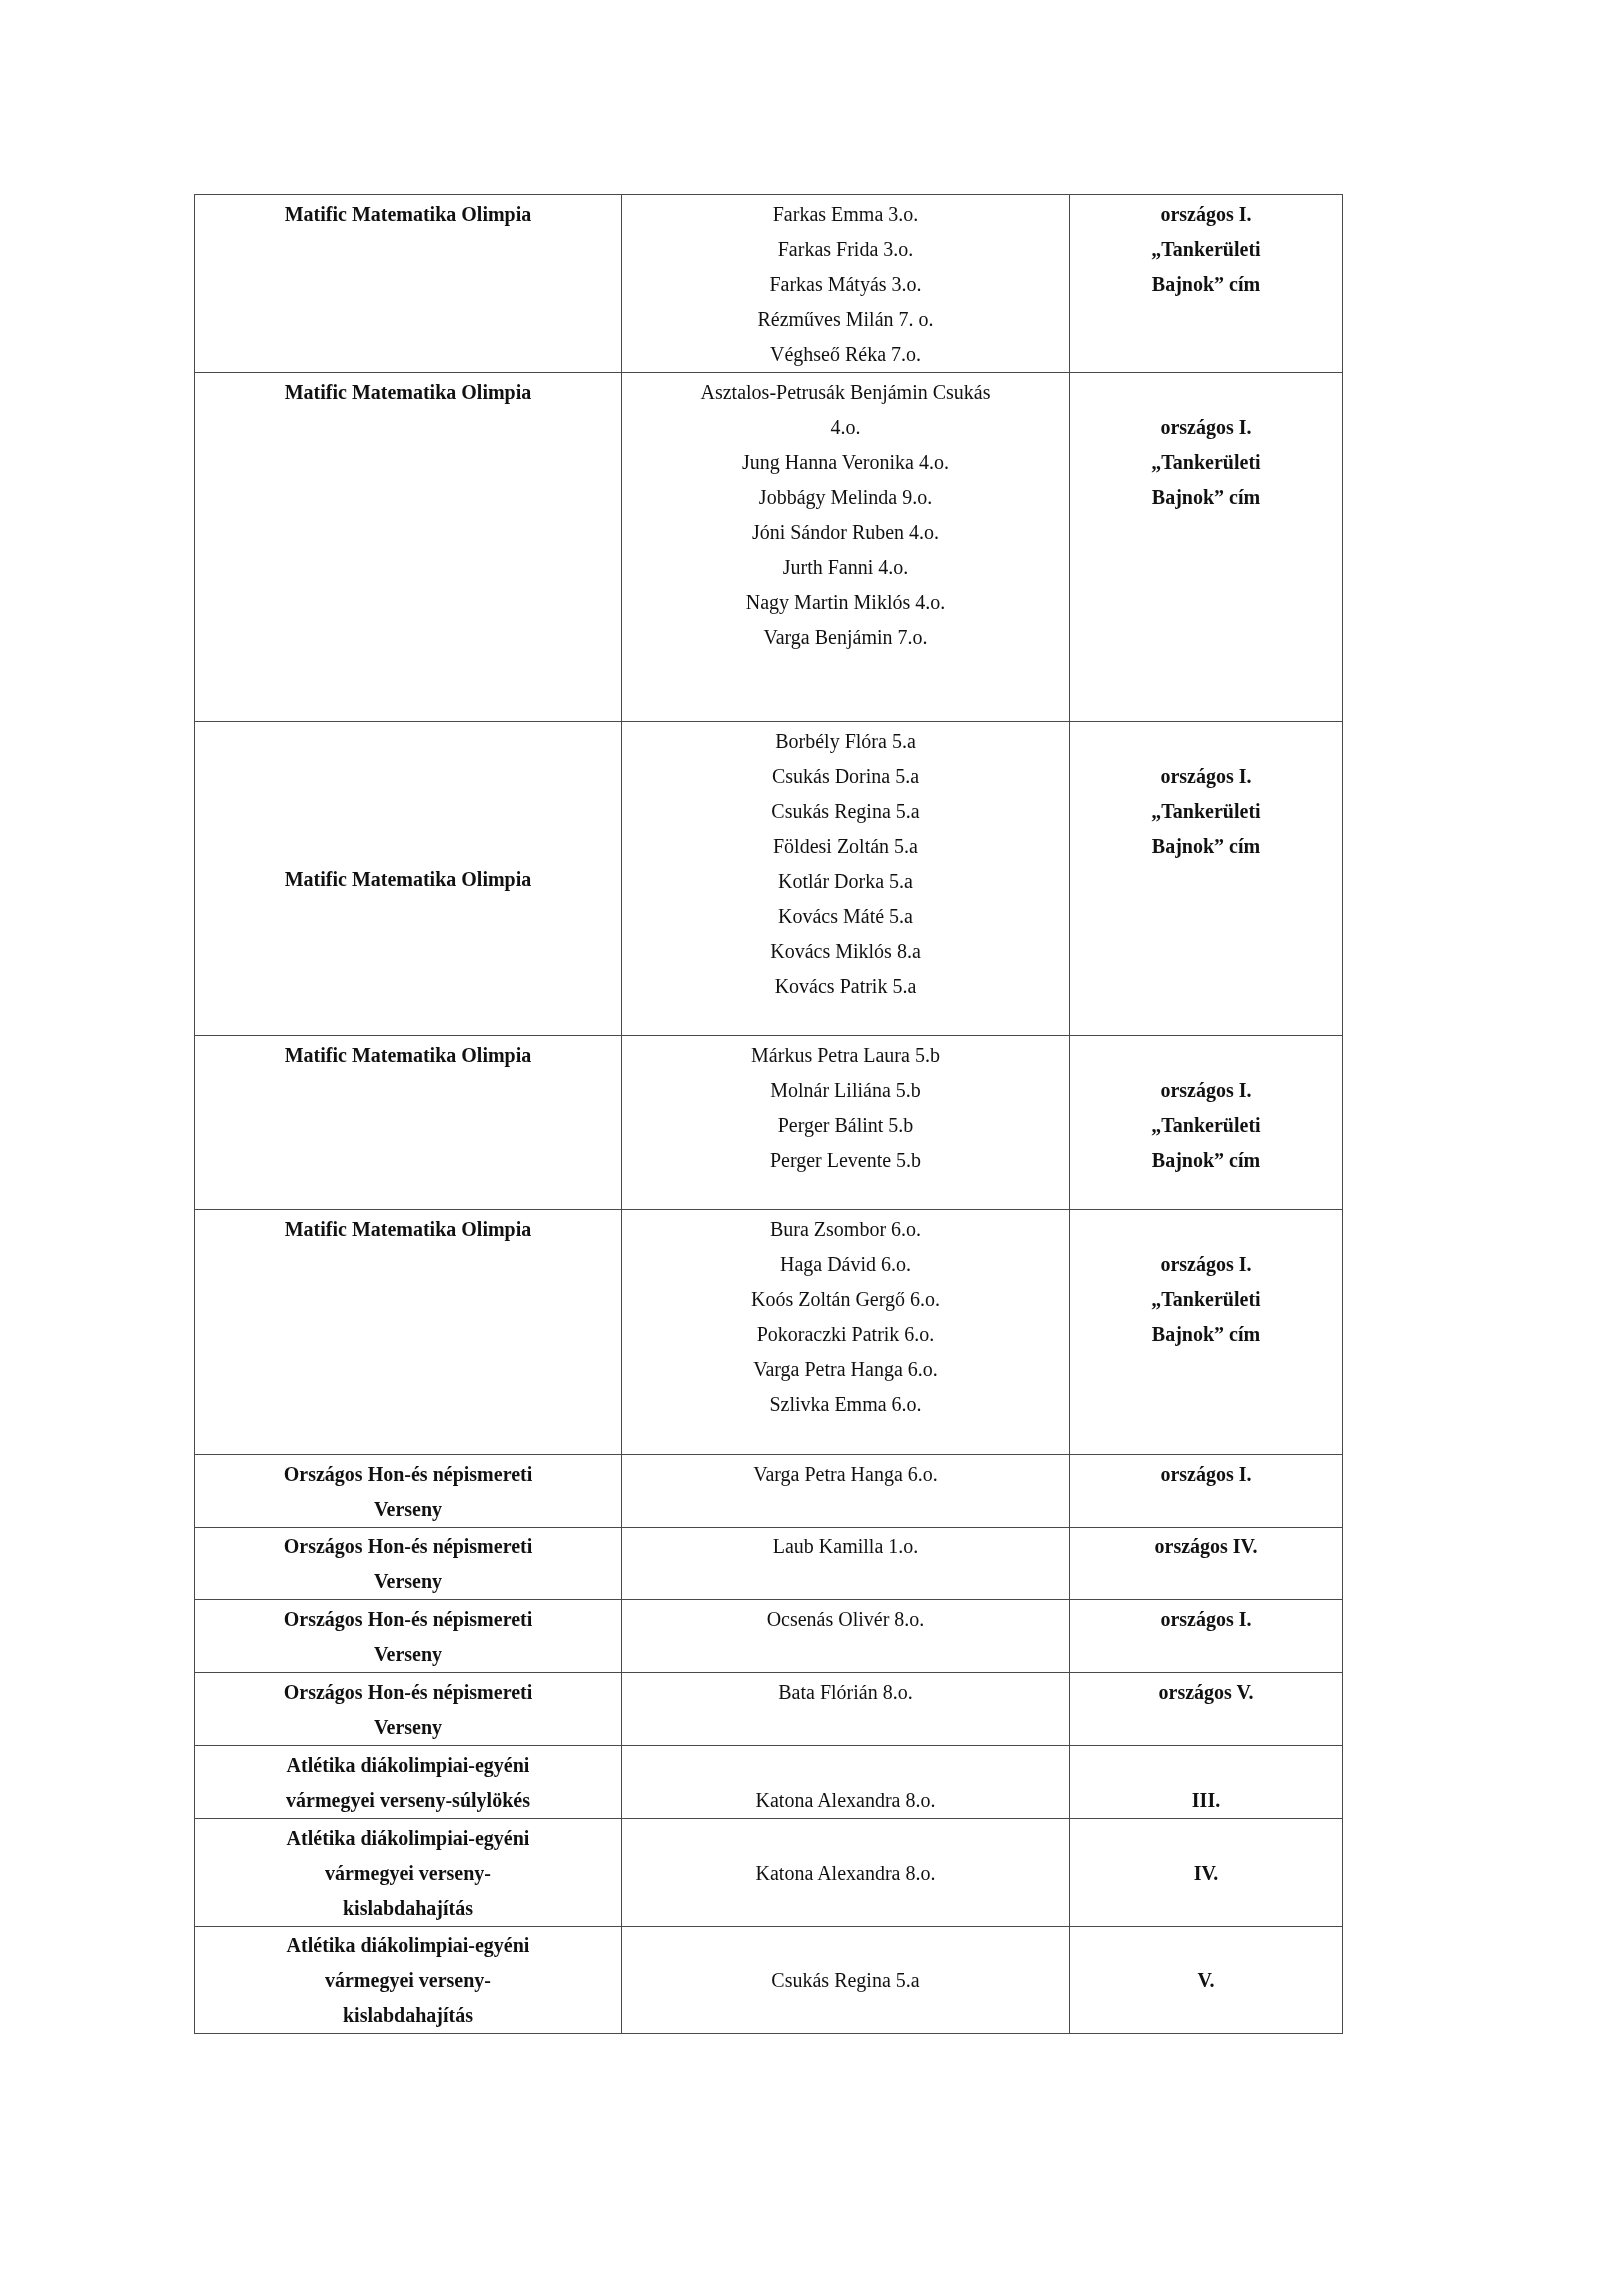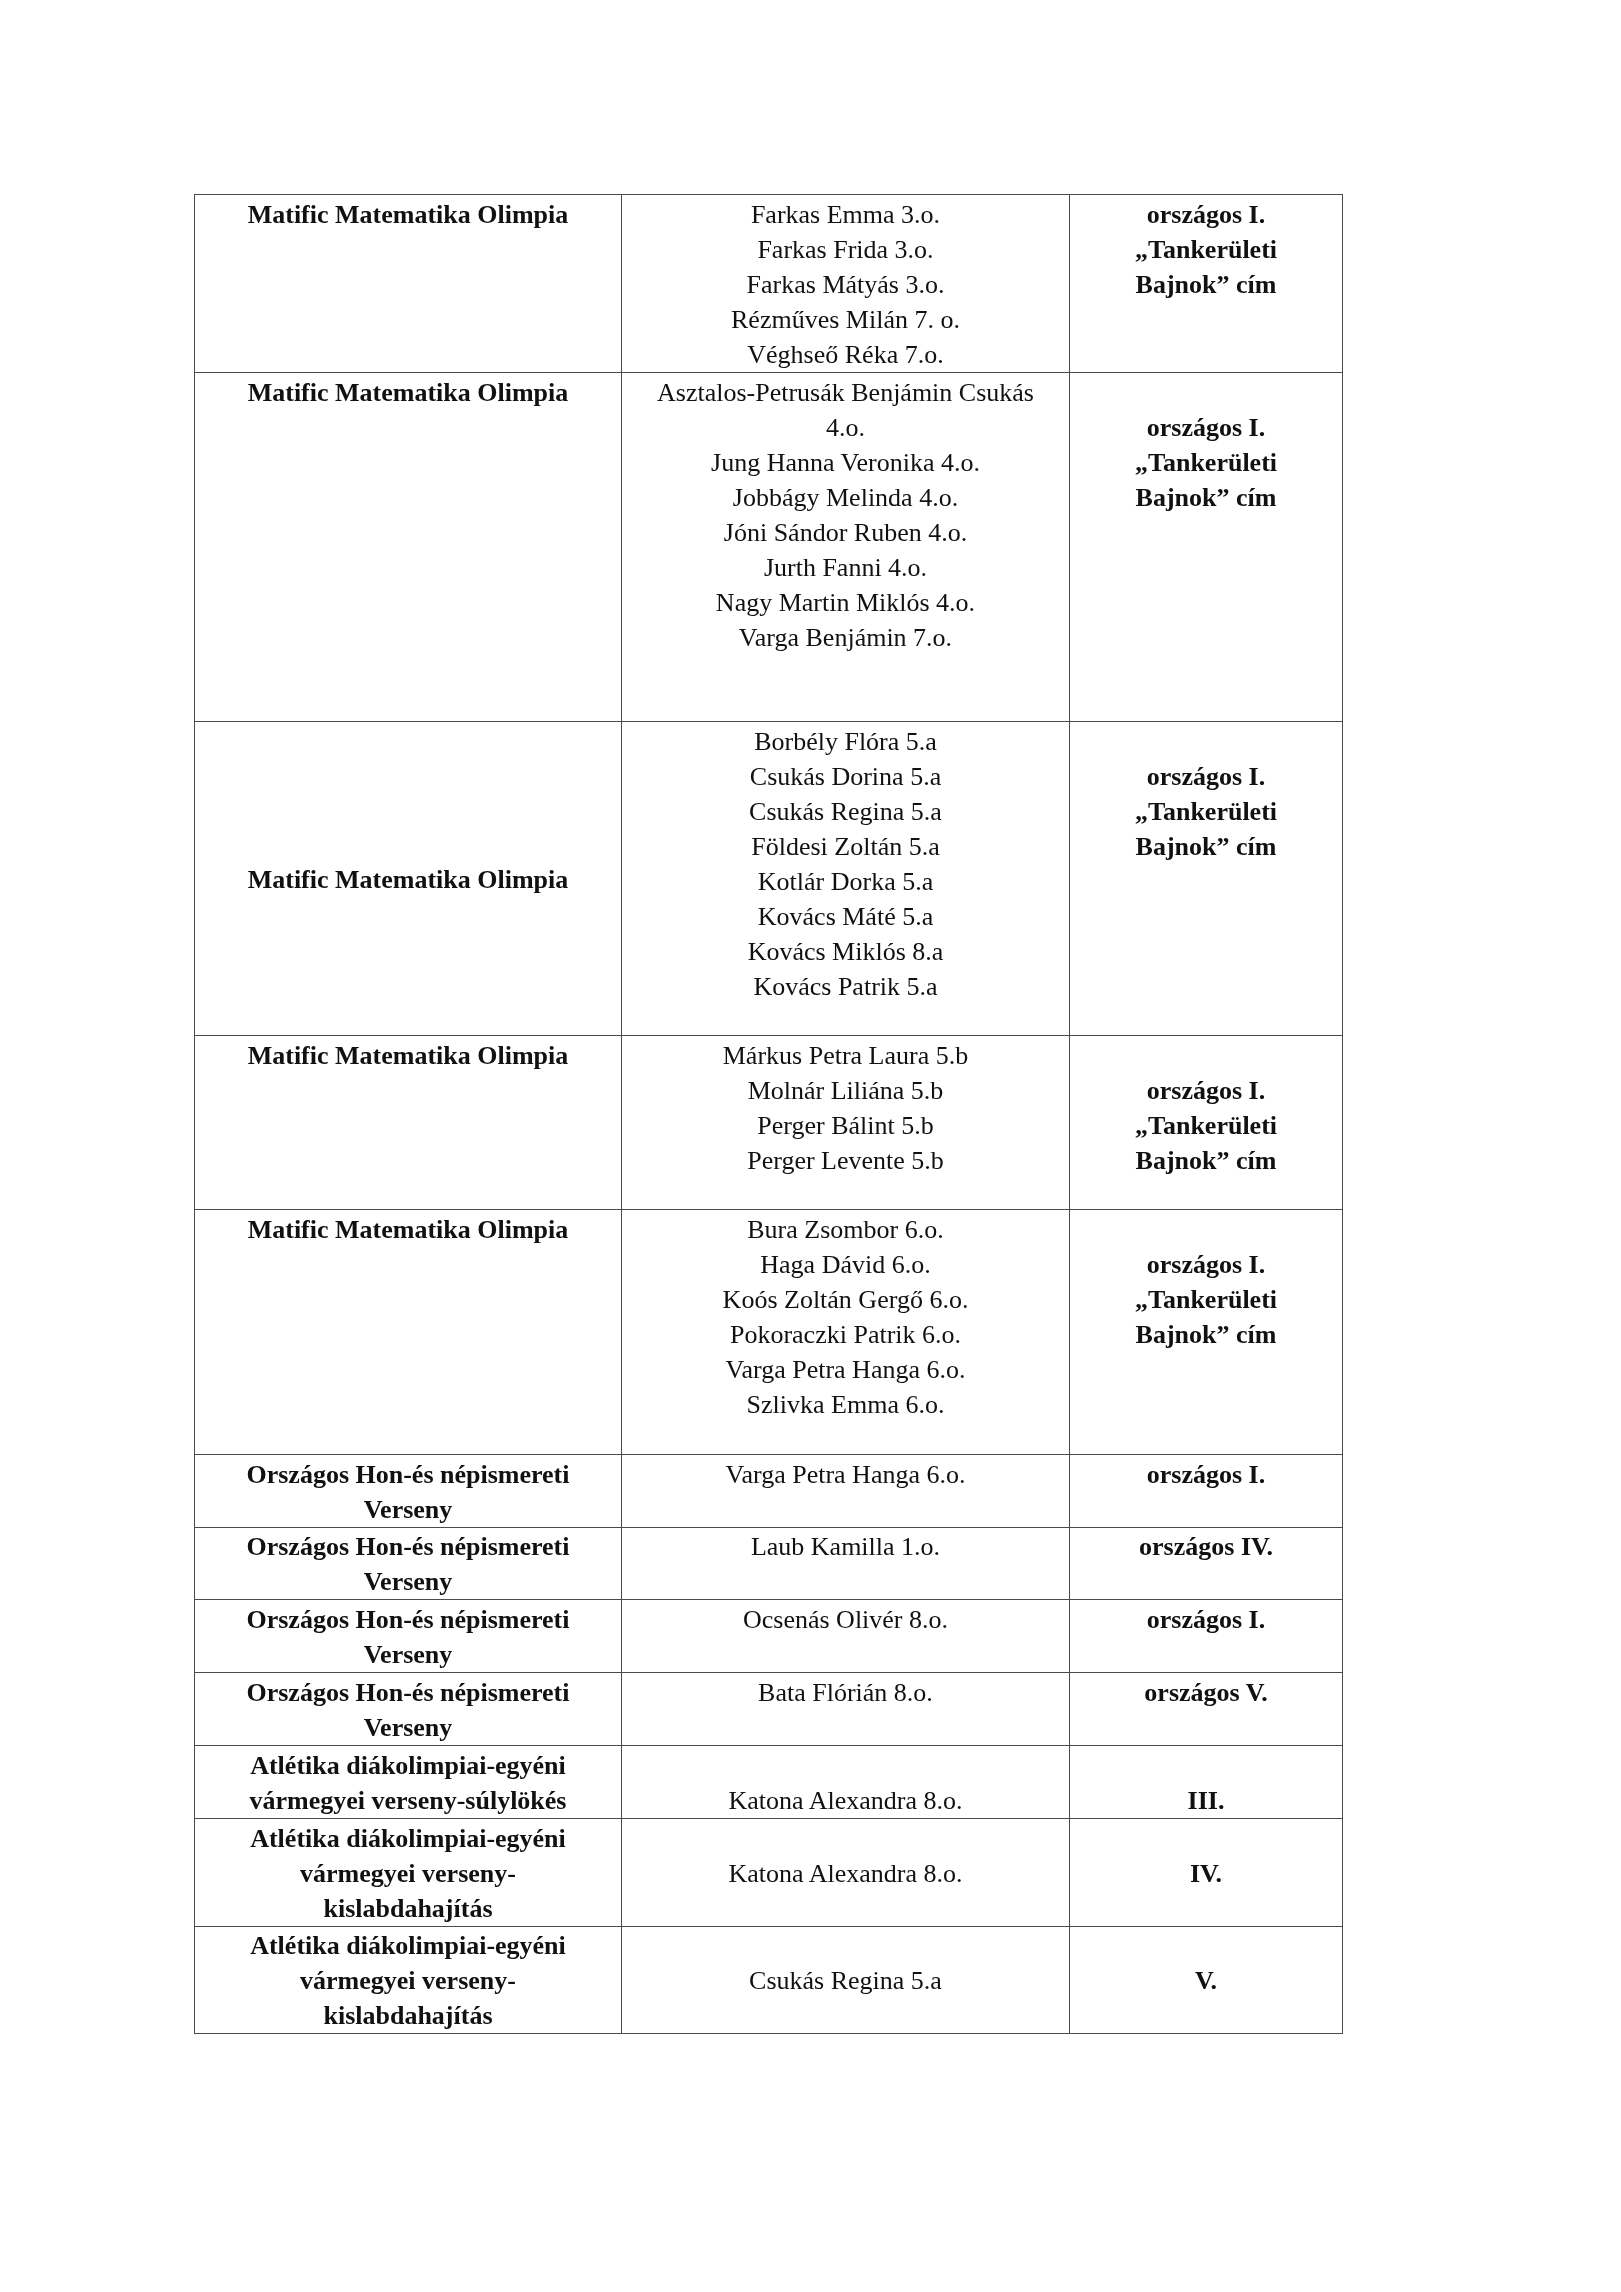--- a/index.html
+++ b/index.html
@@ -2,21 +2,21 @@
 <html style="font-size:14.3px"><head>
 <meta charset="utf-8">
 <style>
   html, body { margin: 0; padding: 0; background: #ffffff; }
   body { width: 1621px; height: 2293px; position: relative; overflow: hidden; }
   .page { position: absolute; left: 0; top: 0; width: 1621px; height: 2293px; background: #ffffff; }
   table.results {
     position: absolute; left: 194px; top: 194px;
     width: 1148px; border-collapse: collapse; table-layout: fixed;
     font-family: "Liberation Serif", "DejaVu Serif", serif;
-    font-size: 26px; line-height: 35px; color: #111111;
+    font-size: 20px; line-height: 35px; color: #111111;
   }
   table.results td {
     border: 1.8px solid #4a4a4a;
     padding: 1.8px 9px 0 9px;
     text-align: center; vertical-align: top;
   }
   col.c1 { width: 427px; }
   col.c2 { width: 448px; }
   col.c3 { width: 273px; }
   .bold { font-weight: bold; }
@@ -56,21 +56,21 @@
       </tr>
 
       <tr style="height:349px">
         <td class="bold">
           <span class="line">Matific Matematika Olimpia</span>
         </td>
         <td>
           <span class="line">Asztalos-Petrusák Benjámin Csukás</span>
           <span class="line">4.o.</span>
           <span class="line">Jung Hanna Veronika 4.o.</span>
-          <span class="line">Jobbágy Melinda 4.o.</span>
+          <span class="line">Jobbágy Melinda 9.o.</span>
           <span class="line">Jóni Sándor Ruben 4.o.</span>
           <span class="line">Jurth Fanni 4.o.</span>
           <span class="line">Nagy Martin Miklós 4.o.</span>
           <span class="line">Varga Benjámin 7.o.</span>
         </td>
         <td class="bold pad1">
           <span class="line">országos I.</span>
           <span class="line">„Tankerületi</span>
           <span class="line">Bajnok” cím</span>
         </td>

